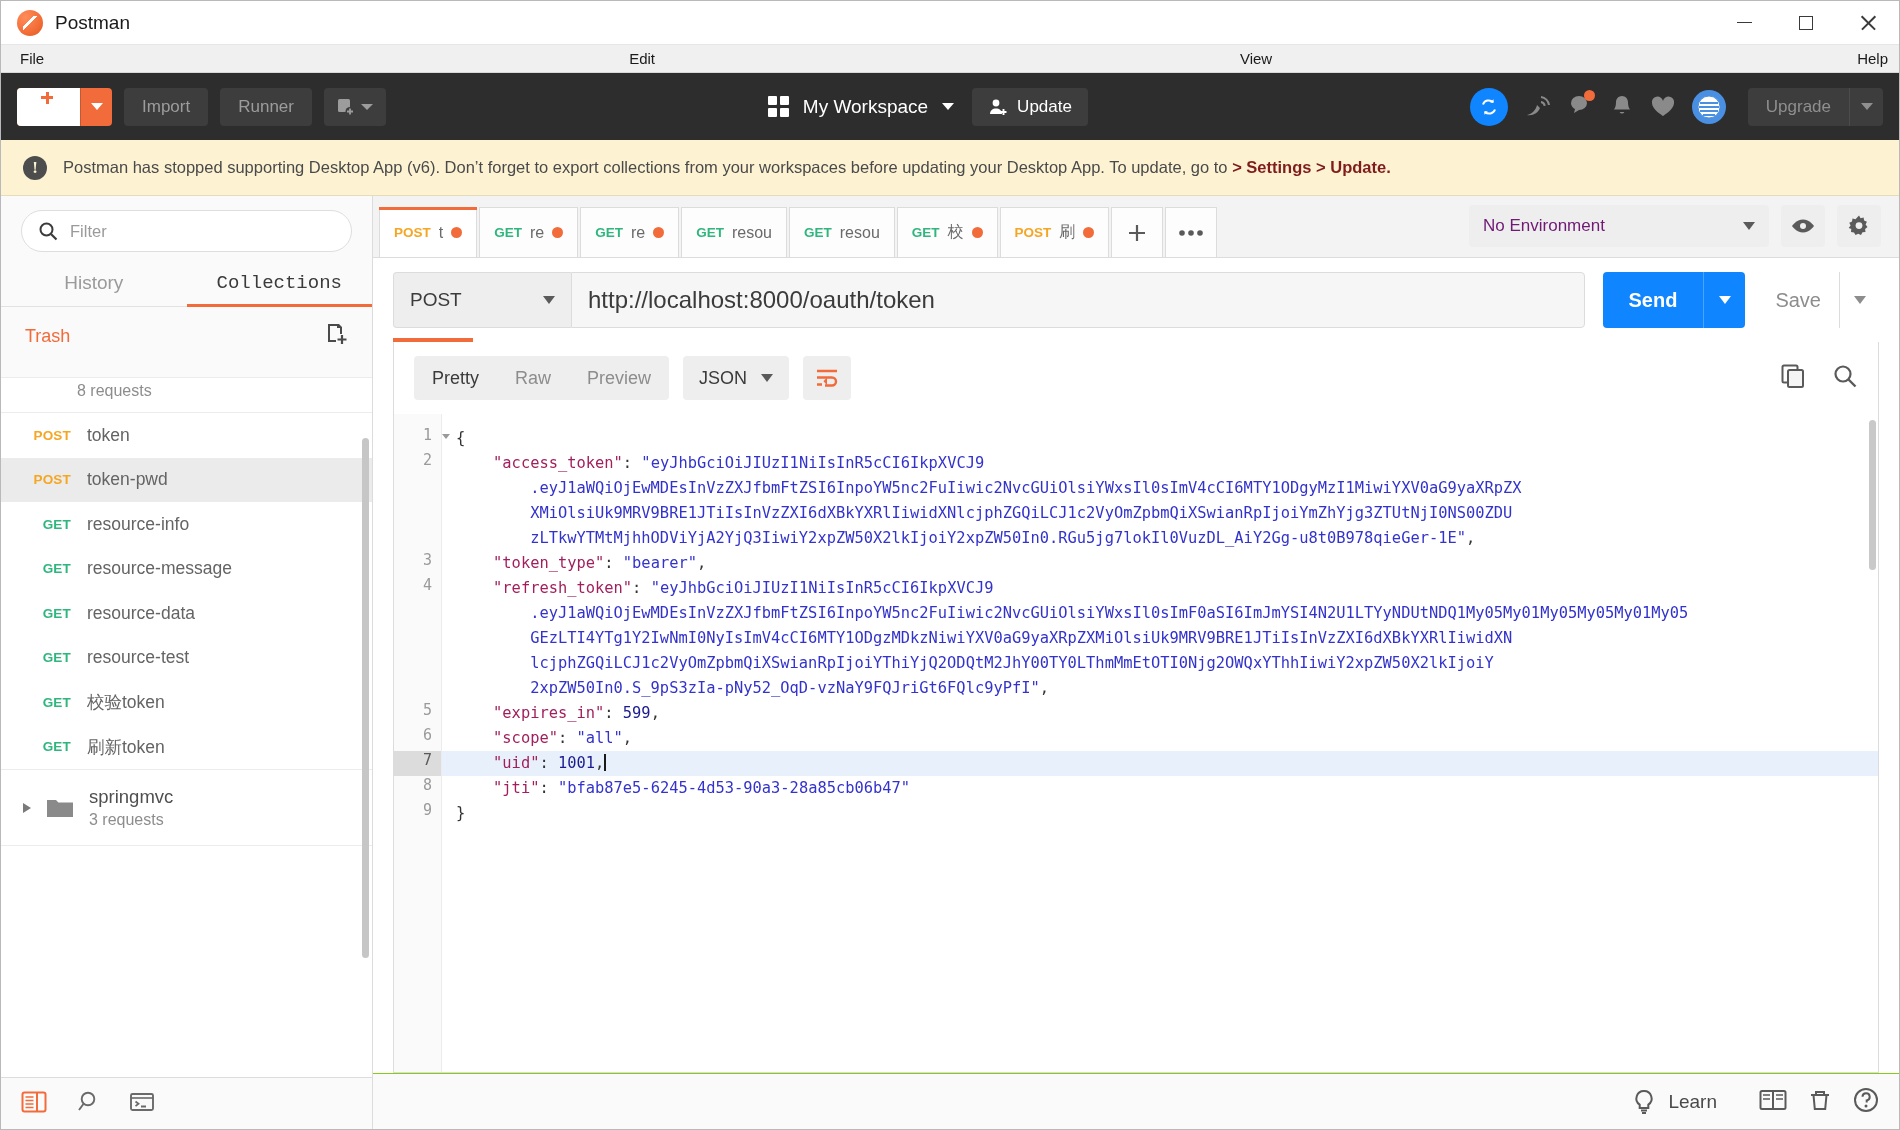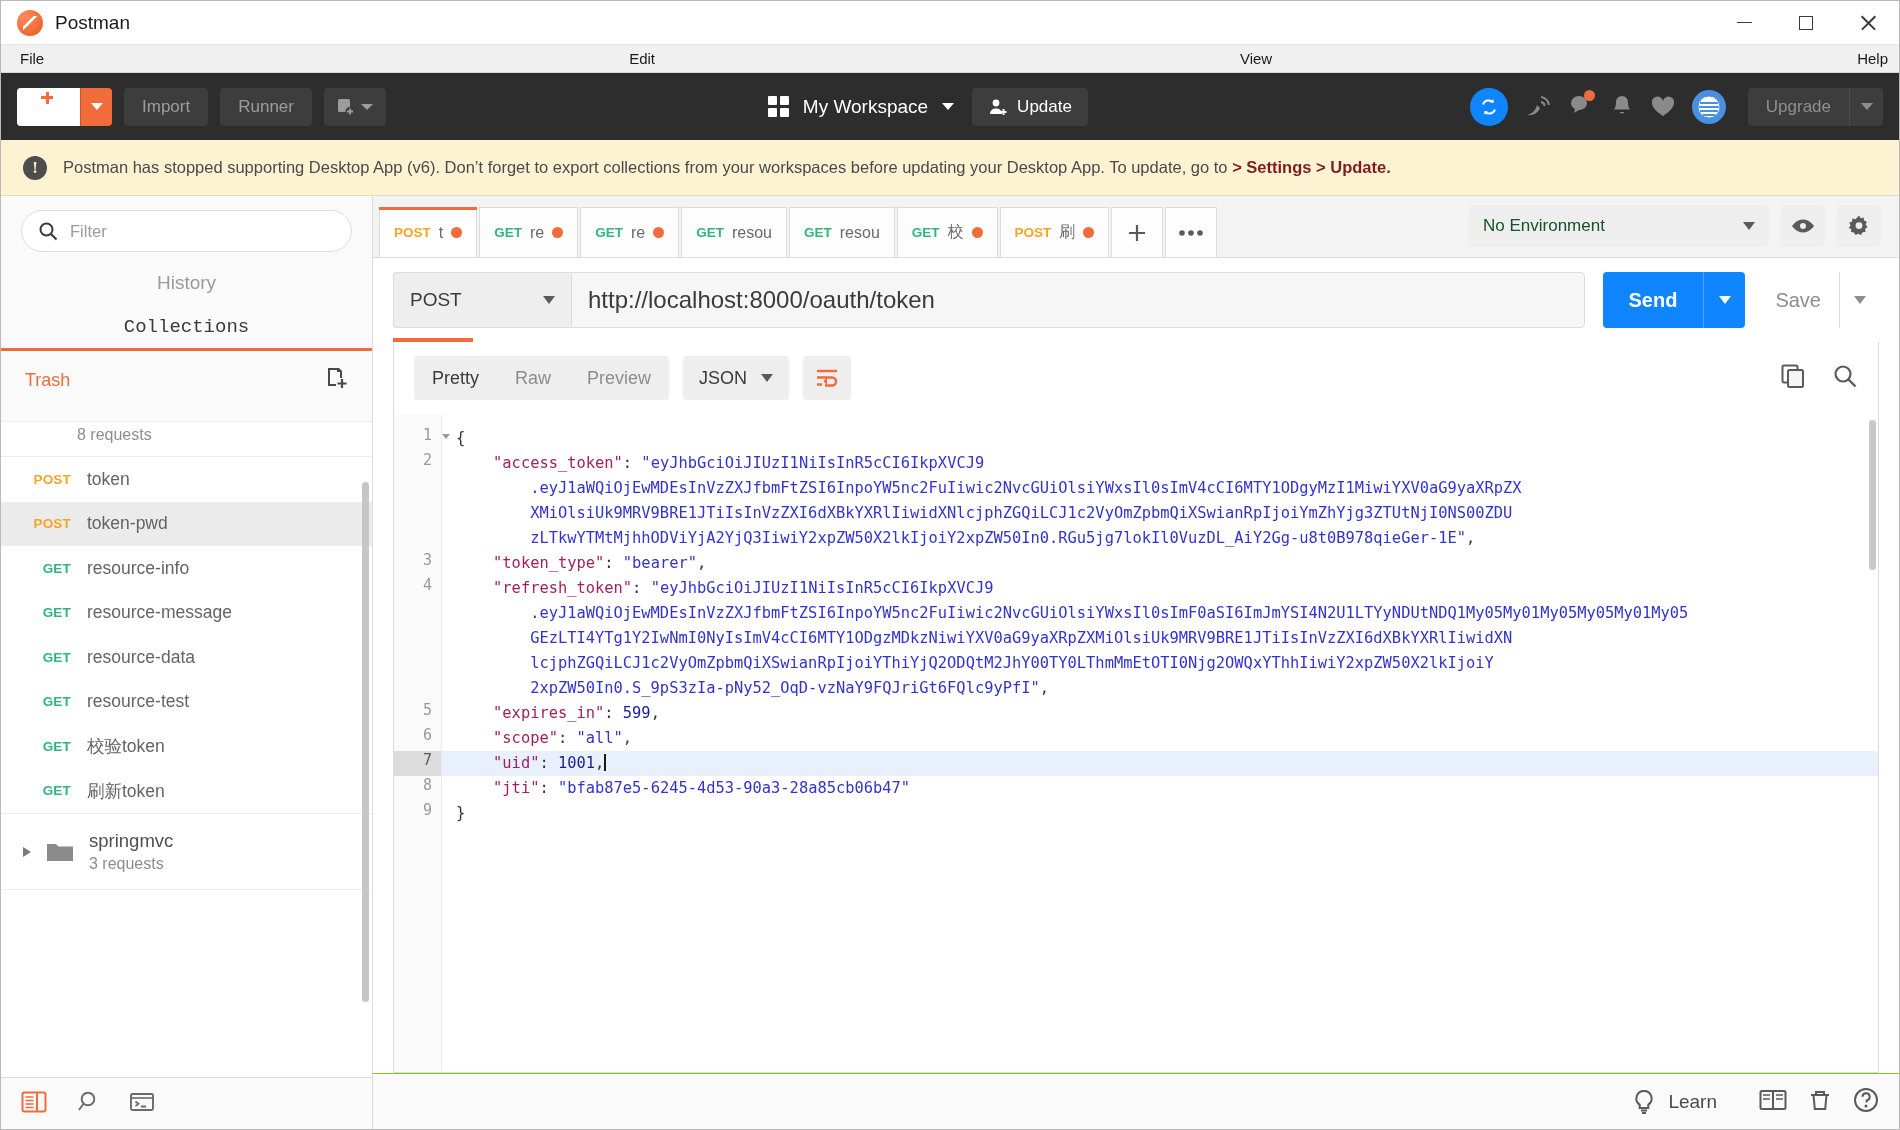--- a/index.html
+++ b/index.html
@@ -93,21 +93,21 @@
 
   
   .sidebar { width: 372px; border-right: 1px solid #dcdcdc; display: flex;
              flex-direction: column; background: #fafafa; flex: none; }
   .filter-wrap { padding: 14px 20px 10px 20px; }
   .filter-box { height: 42px; border: 1px solid #dedede; border-radius: 21px; background: #fff;
                 display: flex; align-items: center; padding: 0 16px; gap: 12px; }
   .filter-box input { border: none; outline: none; font-size: 16.5px; color: #333;
                       flex: 1; background: transparent; font-family: "Liberation Sans", sans-serif; }
   .filter-box input::placeholder { color: #9a9a9a; }
-  .sb-tabs { display: flex; border-bottom: 1px solid #e2e2e2; flex-direction: column; }
+  .sb-tabs { display: flex; border-bottom: 1px solid #e2e2e2; }
   .sb-tab { flex: 1; text-align: center; font-size: 19px; color: #9a9a9a; padding: 10px 0 12px 0;
             position: relative; }
   .sb-tab.active { color: #3b3b3b; font-family: Liberation Mono, monospace; }
   .sb-tab.active:after { content: ""; position: absolute; left: 0; right: 0; bottom: -1px;
                          height: 3px; background: #f26b3a; }
   .trash-row { display: flex; align-items: center; padding: 14px 22px 26px 24px;
                border-bottom: 1px solid #ececec; background: #fafafa; }
   .trash-label { color: #f26b3a; font-size: 18px; }
   .new-coll-icon { margin-left: auto; }
   .coll-scroll { flex: 1; overflow: hidden; position: relative; background: #fff; }
@@ -145,21 +145,21 @@
   .rtab .tmethod { font-size: 13.5px; font-weight: bold; }
   .rtab .tname { font-size: 16px; color: #6a6a6a; white-space: nowrap; }
   .dot-unsaved { width: 11px; height: 11px; border-radius: 50%; background: #f26b3a; flex: none; }
   .tab-add, .tab-more { width: 52px; height: 50px; display: flex; align-items: center;
                         justify-content: center; background: #fdfdfd; border: 1px solid #dcdcdc;
                         border-bottom: none; margin-right: 2px; }
   .env-zone { margin-left: auto; display: flex; align-items: center; gap: 12px;
               padding: 0 18px 10px 18px; }
   .env-select { width: 300px; height: 42px; background: #eeeeee; border-radius: 4px;
                 display: flex; align-items: center; padding: 0 14px; }
-  .env-select .val { font-size: 17px; color: #14532d; }
+  .env-select .val { font-size: 17px; color: #701a75; }
   .env-select .caret { margin-left: auto; }
   .env-btn { width: 44px; height: 42px; background: #eeeeee; border-radius: 4px;
              display: flex; align-items: center; justify-content: center; }
 
   .url-row { display: flex; align-items: center; gap: 0; padding: 14px 20px 10px 20px; flex: none; }
   .method-select { width: 178px; height: 56px; background: #eeeeee; border: 1px solid #dcdcdc;
                    border-right: none; border-radius: 4px 0 0 4px; display: flex;
                    align-items: center; padding: 0 16px; }
   .method-select .val { font-size: 19px; color: #3b3b3b; }
   .method-select .caret { margin-left: auto; }

